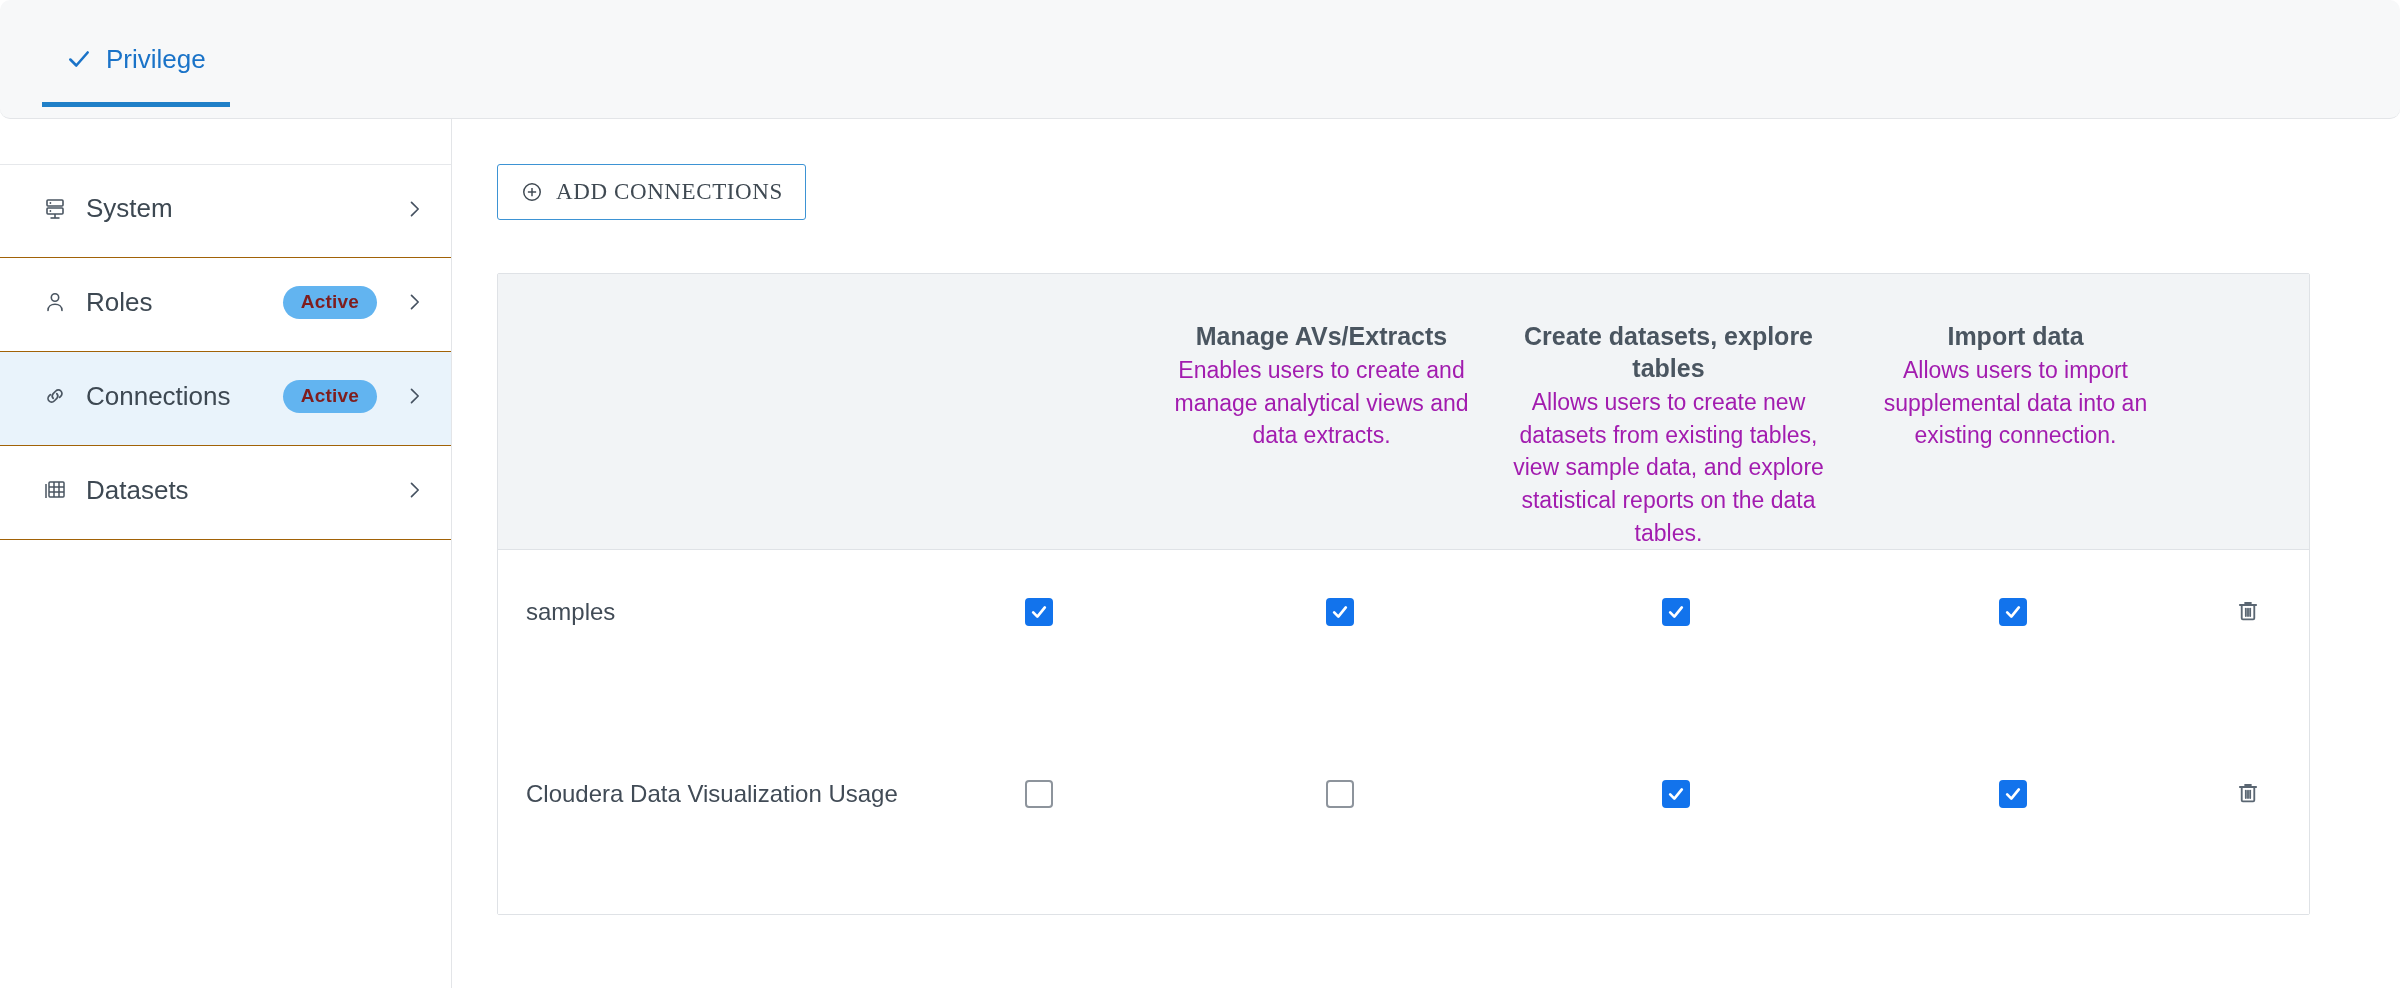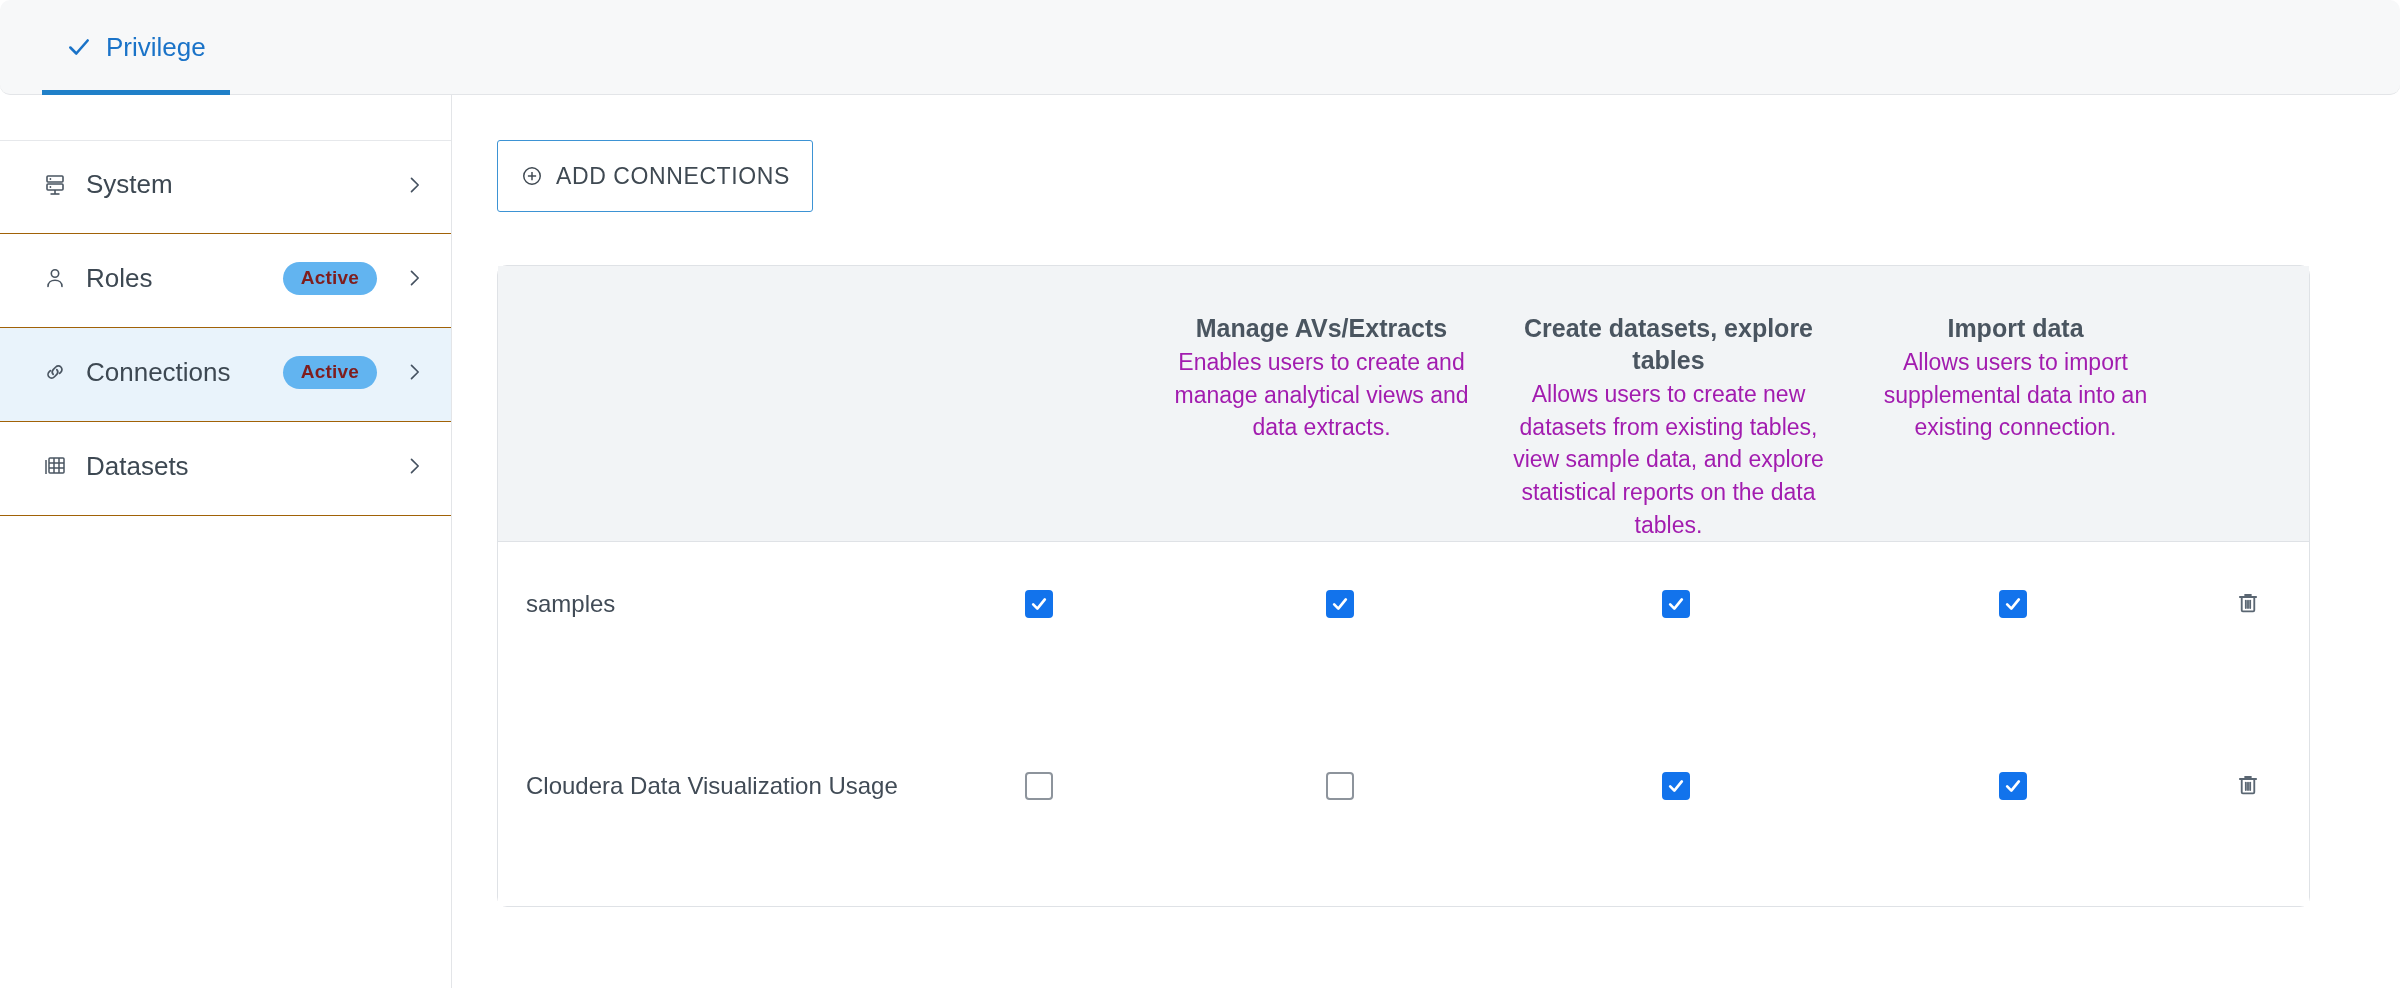--- a/index.html
+++ b/index.html
@@ -9,21 +9,21 @@
     height: 988px;
     overflow: hidden;
     background: #ffffff;
     font-family: "Liberation Sans", sans-serif;
     -webkit-font-smoothing: antialiased;
   }
 
   
   .tabbar {
     position: relative;
-    height: 95px;
+    height: 119px;
     background: #f7f8f9;
     border-bottom: 1px solid #e3e5e8;
     display: flex;
     align-items: center;
     padding-left: 42px;
     border-radius: 10px;
   }
   .tab {
     display: flex;
     align-items: center;
@@ -104,38 +104,38 @@
   .content {
     flex: 1 1 auto;
     padding: 45px 50px 0 45px;
     background: #ffffff;
     min-width: 0;
   }
   .btn-add {
     display: inline-flex;
     align-items: center;
     gap: 12px;
-    height: 72px;
+    height: 56px;
     padding: 0 22px;
     border: 1px solid #3d93d4;
     border-radius: 3px;
     background: #ffffff;
     color: #3f4952;
     font-size: 23px;
     letter-spacing: .6px;
     cursor: pointer;
-    font-family: Liberation Sans, sans-serif;
+    font-family: Liberation Serif, serif;
   }
   .plus-ico { width: 24px; height: 24px; display:flex; align-items:center; justify-content:center; }
 
   
   .tbl-wrap {
     margin-top: 53px;
     border: 1px solid #dfe2e6;
-    border-radius: 10px;
+    border-radius: 2px;
     width: 1813px;
     background: #ffffff;
   }
   .thead {
     display: flex;
     background: #f2f4f6;
     border-bottom: 1px solid #dfe2e6;
     min-height: 196px;
   }
   .trow {

